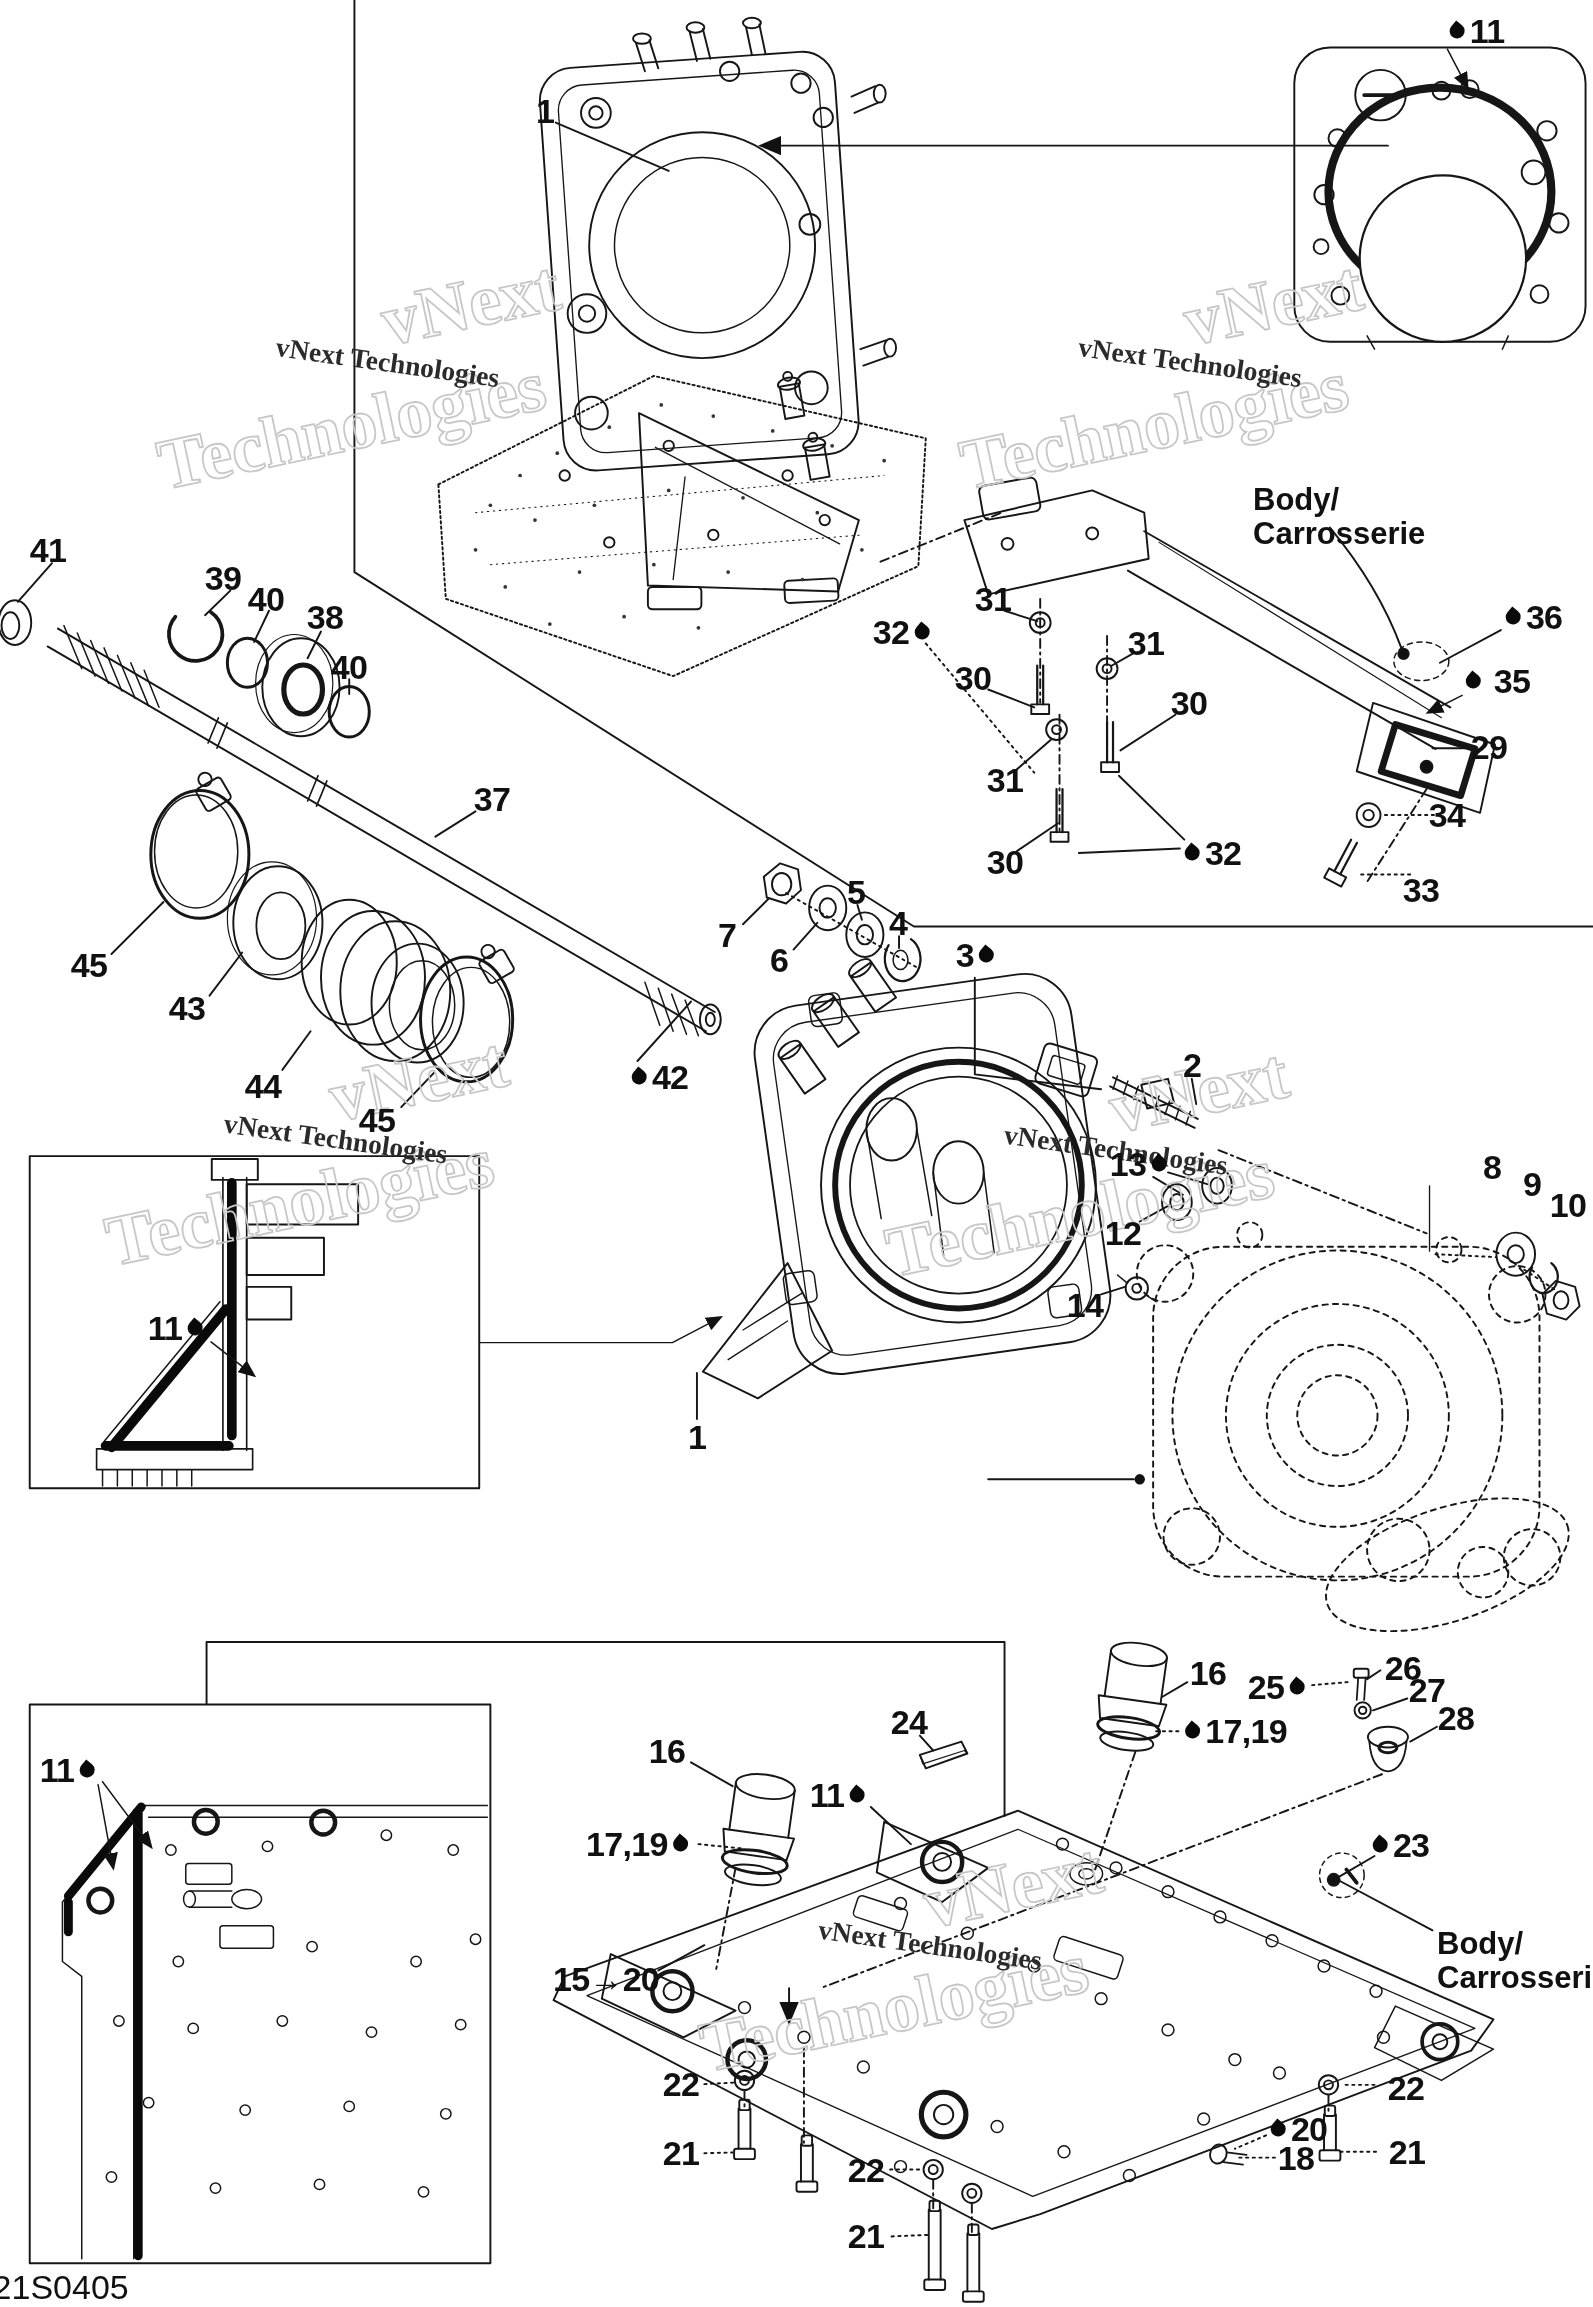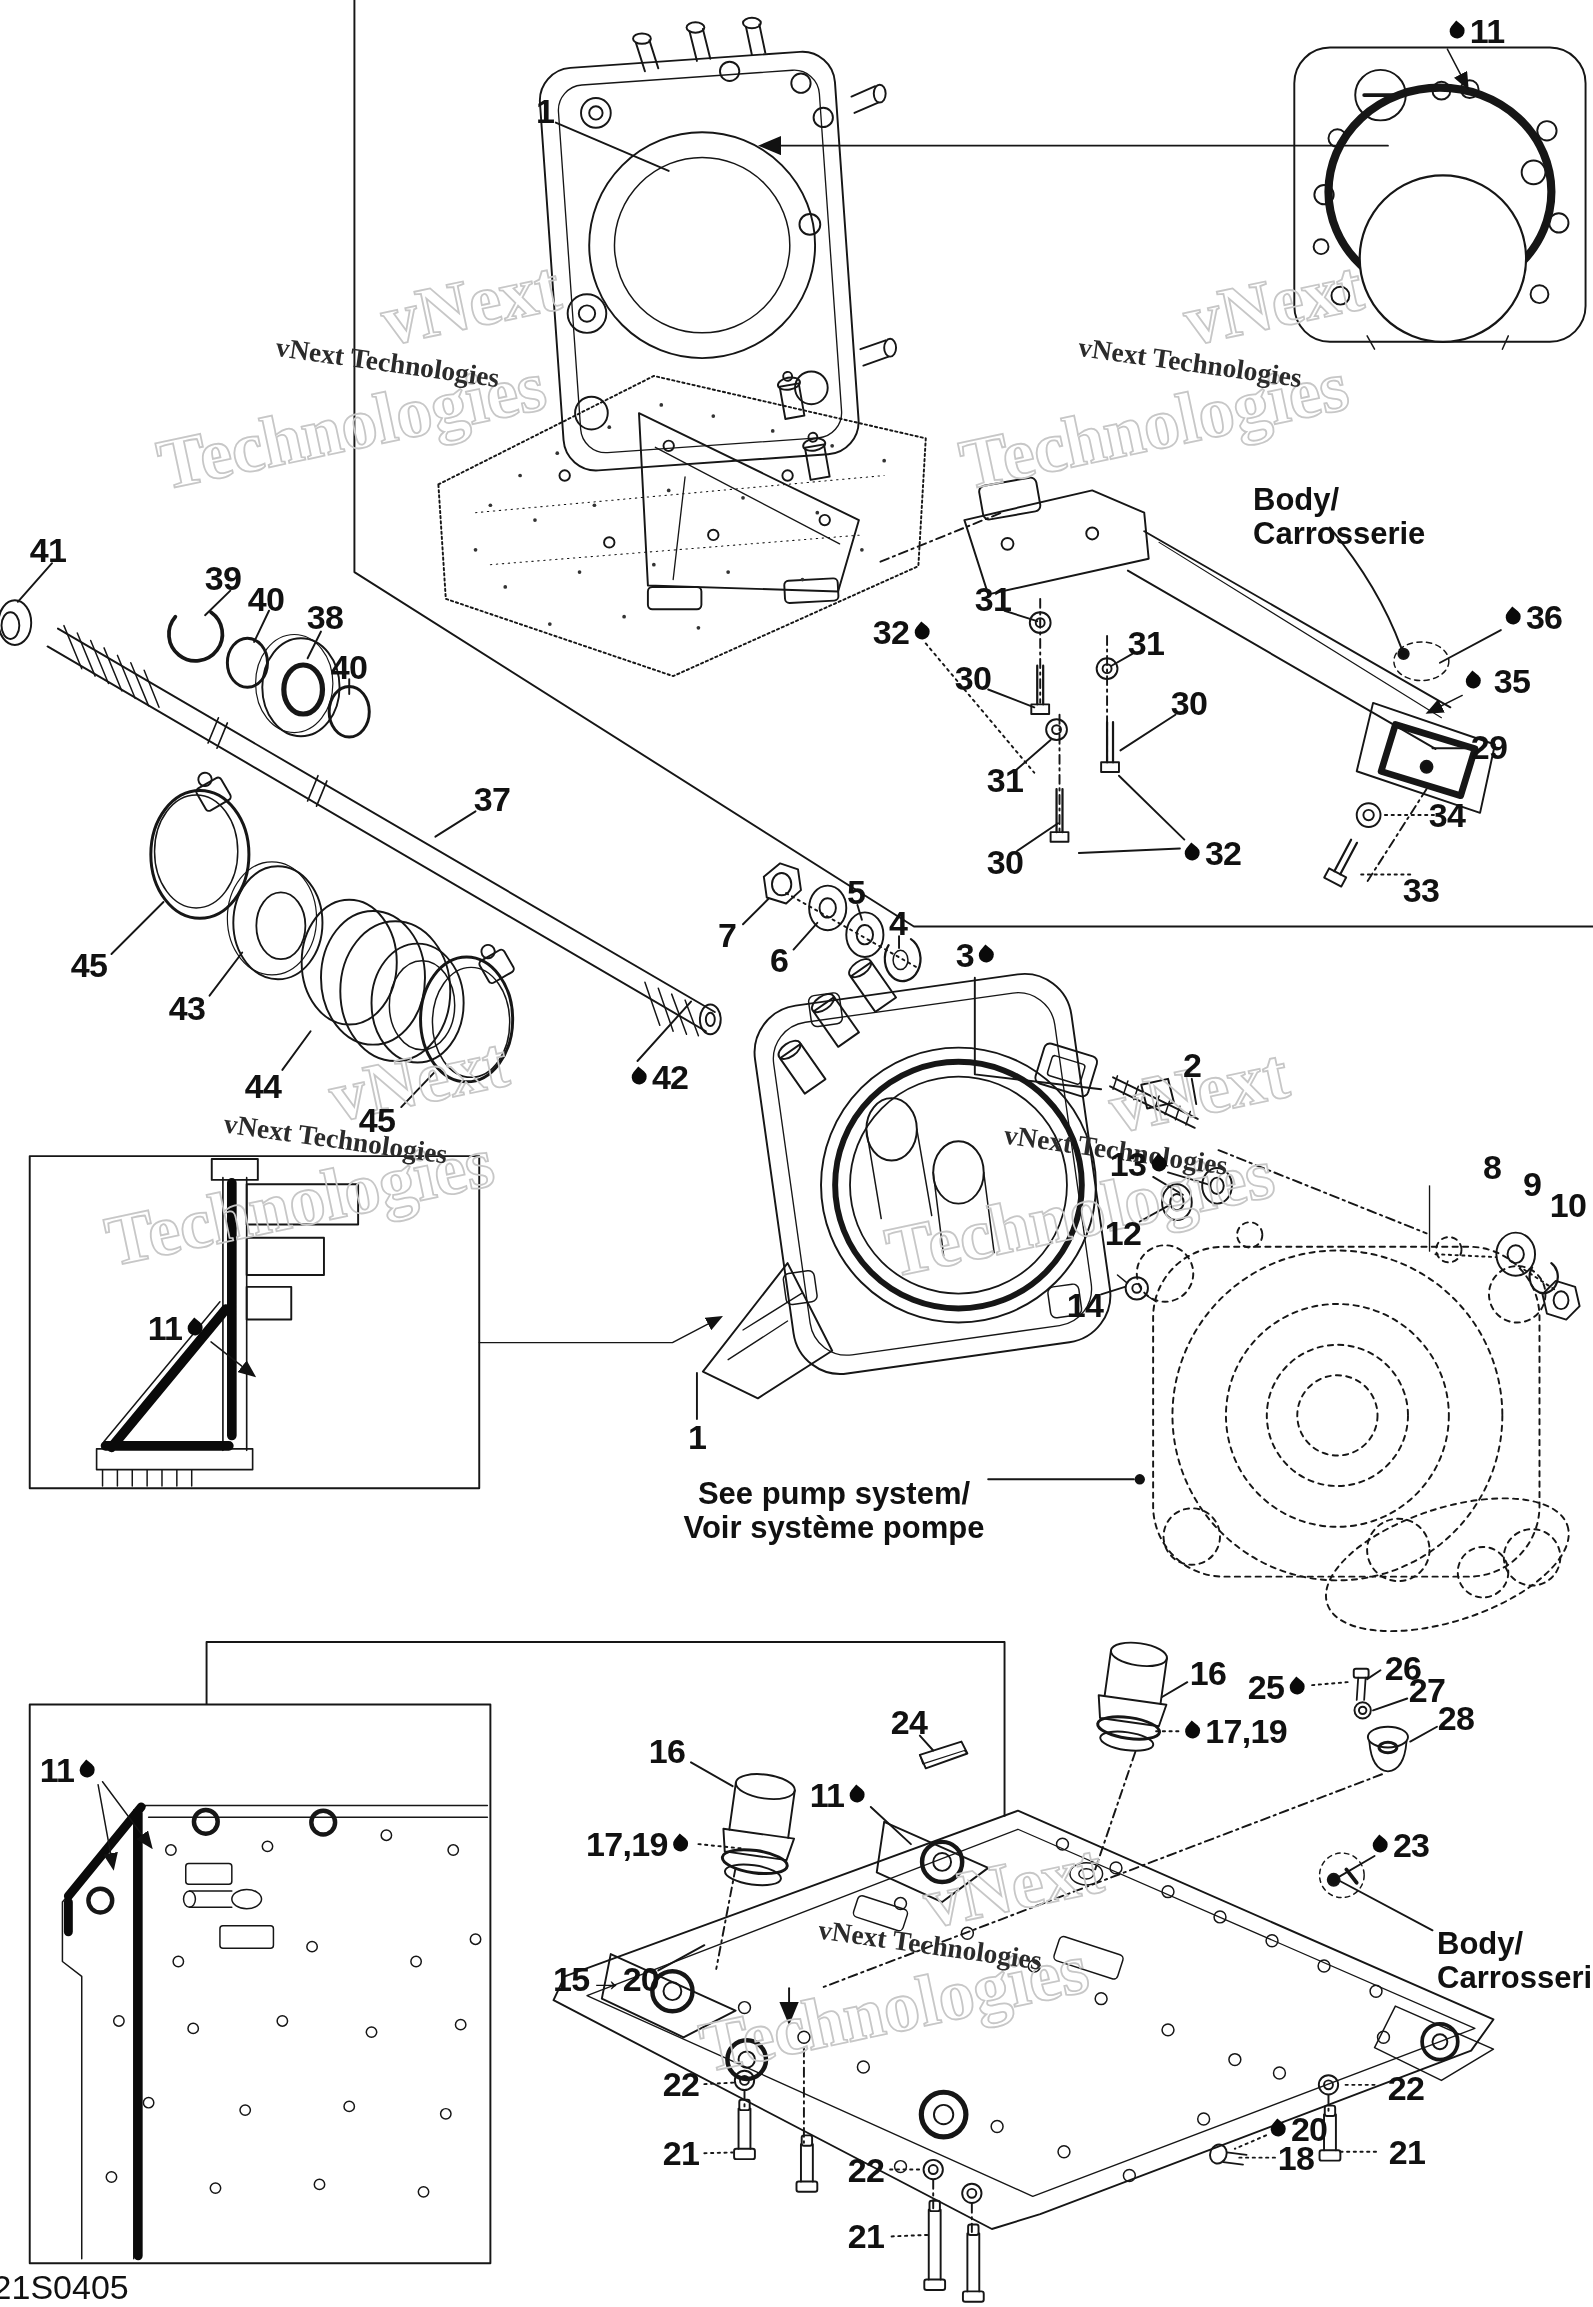--- a/index.html
+++ b/index.html
@@ -769,19 +769,18 @@
       </div>
       <div class="callout" style="left: 1299px; top: 2129px;">
         <span class="drop"></span>
         <span>20</span>
       </div>
       <div class="callout" style="left: 1296px; top: 2158px;">
         <span>18</span>
       </div>
       <div class="note" style="left: 1253px; top: 455px;">Body/<br>Carrosserie</div>
       <div class="note" style="left: 1437px; top: 1899px;">Body/<br>Carrosserie</div>
-      <div class="note center" style="left: 834px; top: 1449px;">See pump system/<br>Voir système pompe</div>
     </div>
 
 <div class="footer-code">21S0405</div>
 
 </div>
 
 
 </body></html>

